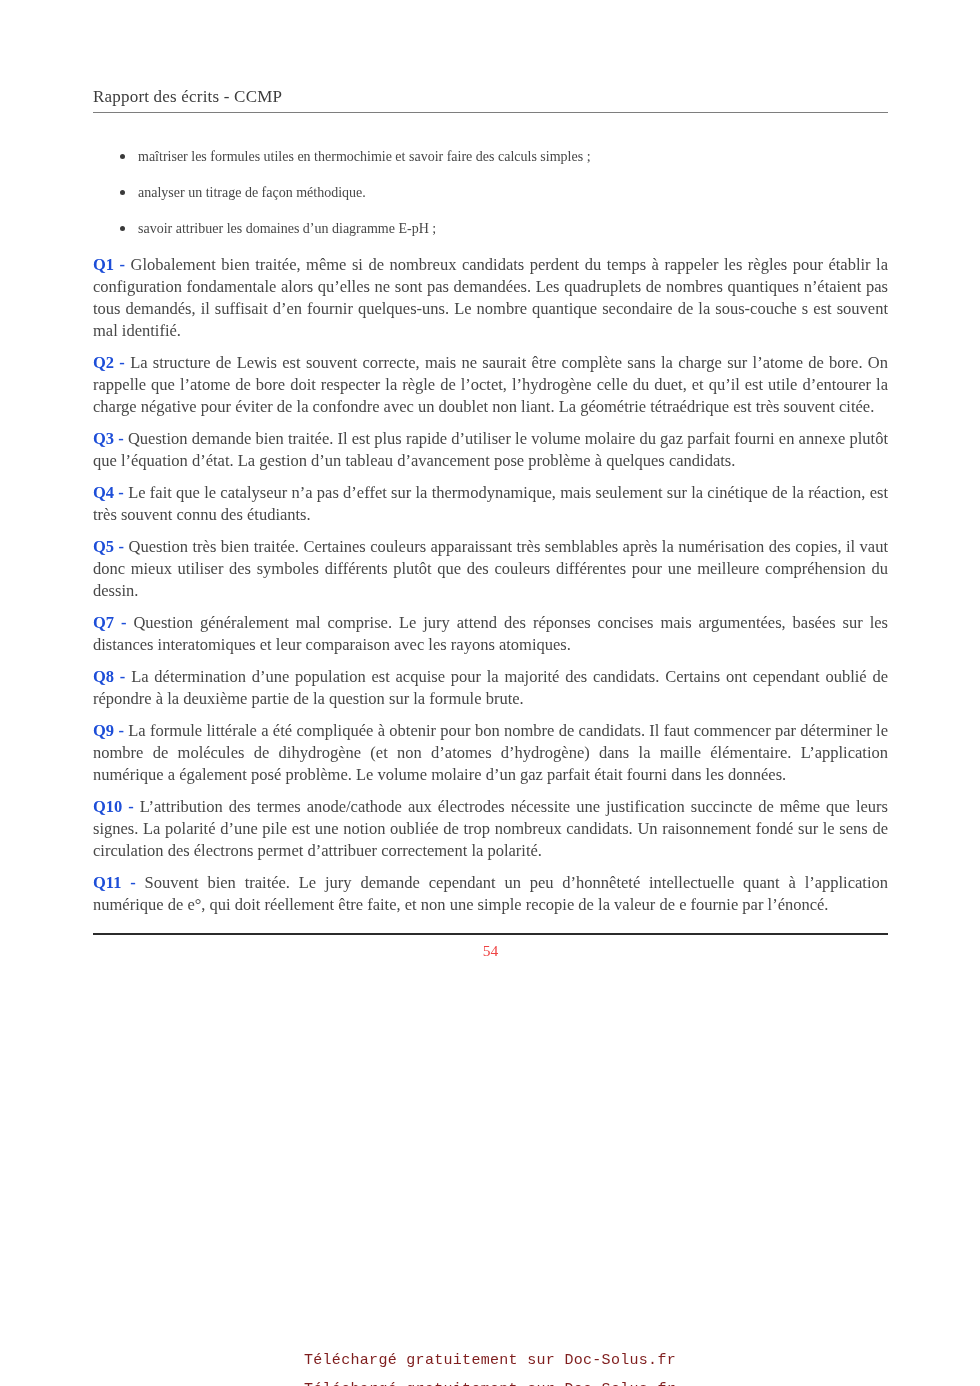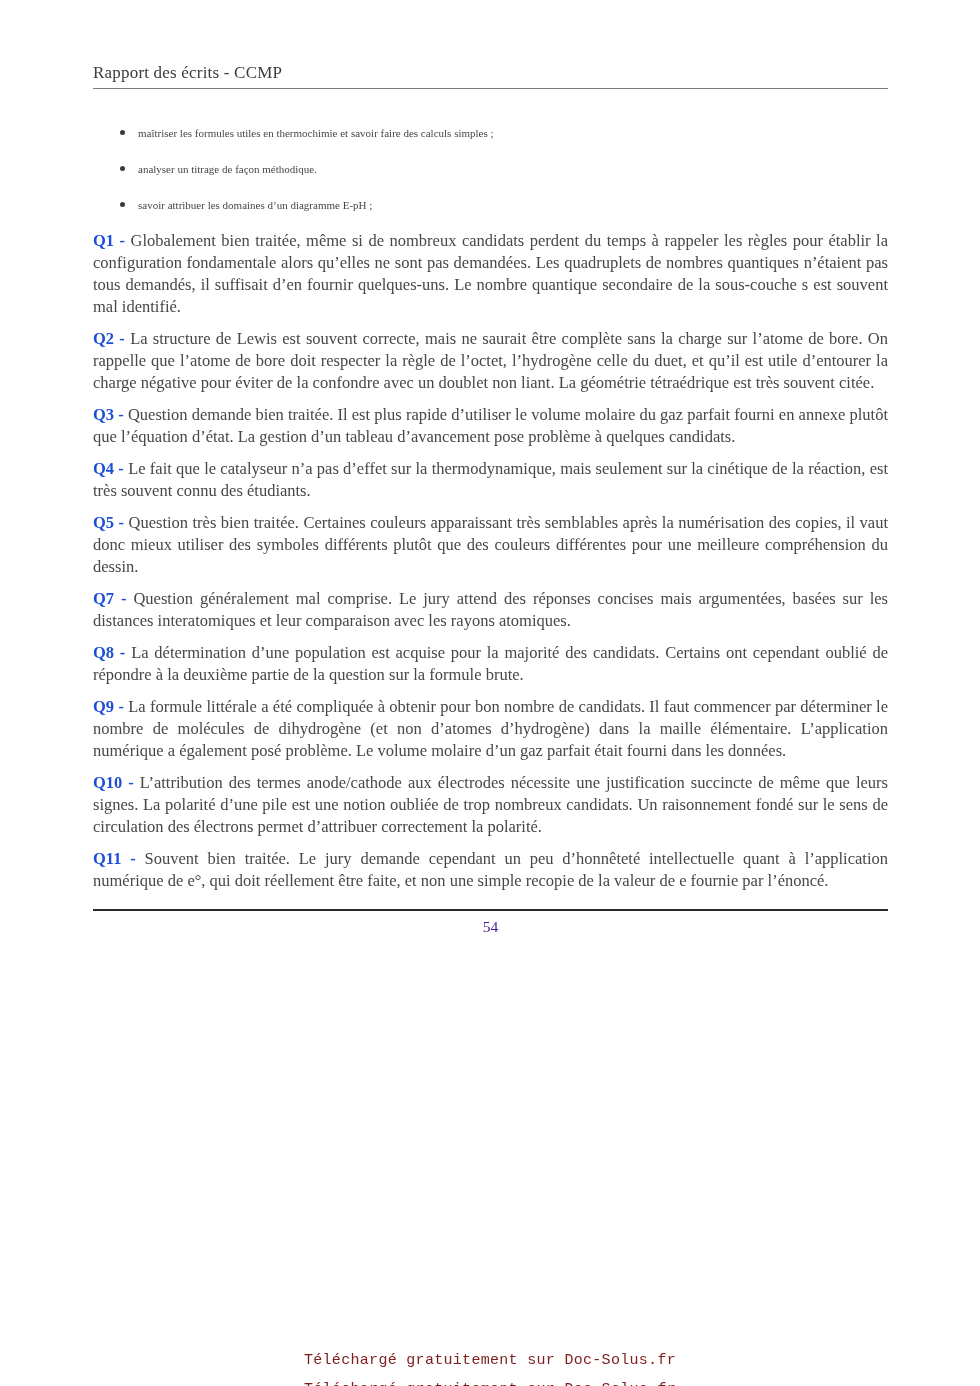--- a/index.html
+++ b/index.html
@@ -10,21 +10,21 @@
     background: #ffffff;
     overflow: hidden;
     font-family: "Liberation Serif", "DejaVu Serif", serif;
     color: #414141;
   }
   .content {
     margin-left: 93px;
     width: 795px;
   }
   
-  .doc-header { padding-top: 62px; }
+  .doc-header { padding-top: 62px; margin-top: 24px; }
   .doc-title {
     font-size: 17px;
     line-height: 22px;
     font-weight: 500;
     color: #3c3c3c;
     letter-spacing: 0.2px;
   }
   .header-rule {
     border: none;
     border-top: 1px solid #7e7e7e;
@@ -32,21 +32,21 @@
   }
   
   .bullet-list {
     list-style: none;
     margin: 33px 0 0 0;
     padding: 0;
   }
   .bullet-item {
     position: relative;
     padding-left: 45px;
-    font-size: 11px;
+    font-size: 14px;
     line-height: 22px;
     margin-bottom: 14px;
     color: #474747;
   }
   .bullet-marker {
     position: absolute;
     left: 27px;
     top: 8px;
     width: 5px;
     height: 5px;
@@ -78,21 +78,21 @@
   .footer-rule {
     border: none;
     border-top: 2px solid #2b2b2b;
     margin: 17px 0 0 0;
   }
   .page-number {
     margin-top: 5px;
     text-align: center;
     font-size: 15.5px;
     line-height: 22px;
-    color: #4c1d95;
+    color: #ef4444;
   }
   
   .watermark {
     position: absolute;
     left: 0;
     right: 0;
     text-align: center;
     font-family: "Liberation Mono", "DejaVu Sans Mono", monospace;
     font-size: 15px;
     letter-spacing: 0.3px;

